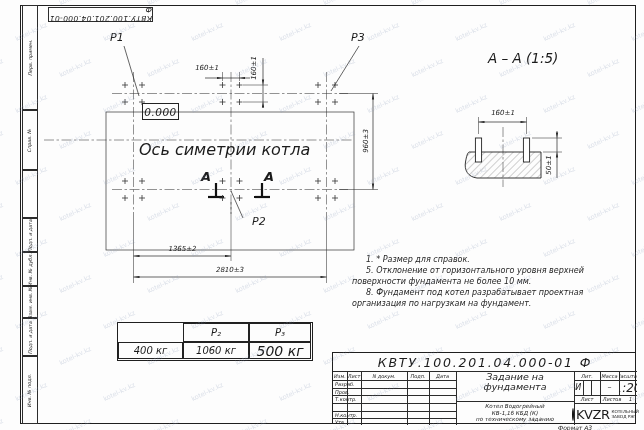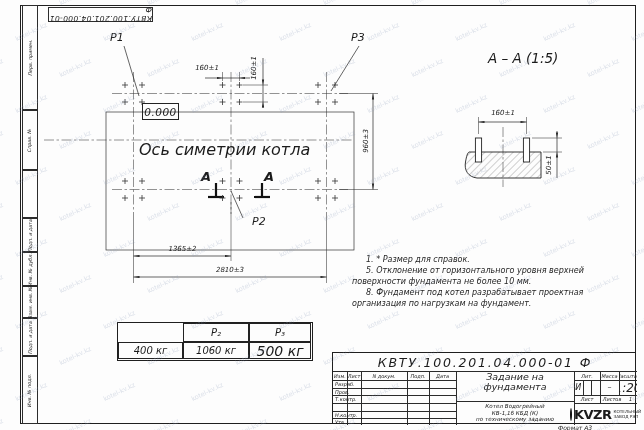--- a/index.html
+++ b/index.html
@@ -30,21 +30,21 @@
   
   .tb{position:absolute;left:332px;top:352px;width:304px;height:72px;border:1.5px solid #1f1f1f;box-sizing:border-box;background:#fff0}
   .tb .vl{position:absolute;width:1px;background:#2b2b2b}
   .tb .hl{position:absolute;height:1px;background:#2b2b2b}
   .tb .t{position:absolute;font-size:5px;font-style:italic;color:#222;display:flex;align-items:center;justify-content:center;overflow:hidden}
   .tb .tl{justify-content:flex-start;padding-left:2px}
   .docnum{position:absolute;left:0;top:0;width:304px;height:18px;display:flex;align-items:center;justify-content:center;font-size:12.5px;font-style:italic;letter-spacing:1.8px;font-weight:500}
   .tbtitle{font-size:9.5px;font-style:italic;line-height:10px;text-align:center}
   .tbprod{font-size:5.6px;font-style:italic;line-height:6.6px;text-align:center}
   .logo-circle{width:13px;height:13px;border-radius:50%;border:1.6px solid #111;box-sizing:border-box;background:repeating-linear-gradient(#fff 0 1px,#111 1px 2.4px);margin-right:2px}
-  .logo-kvzr{font-size:13px;font-weight:bold;letter-spacing:-.5px;font-family:"DejaVu Sans",sans-serif}
+  .logo-kvzr{font-size:13px;font-weight:normal;letter-spacing:-.5px;font-family:"DejaVu Sans",sans-serif}
   .logo-sub{font-size:4.2px;line-height:5px;margin-left:2px;text-align:left}
   .fmt{position:absolute;left:558px;top:424px;font-size:6px;font-style:italic}
   
   #watermark-layer{position:absolute;left:0;top:0;width:644px;height:430px;z-index:9;pointer-events:none;overflow:hidden}
   .wm{position:absolute;font-size:6.5px;color:rgba(140,155,185,.30);transform:rotate(-26deg);white-space:nowrap;font-family:"DejaVu Sans",sans-serif}
   .lay1{z-index:1}.lay2{z-index:2}
 </style>
 </head>
 <body>
 

